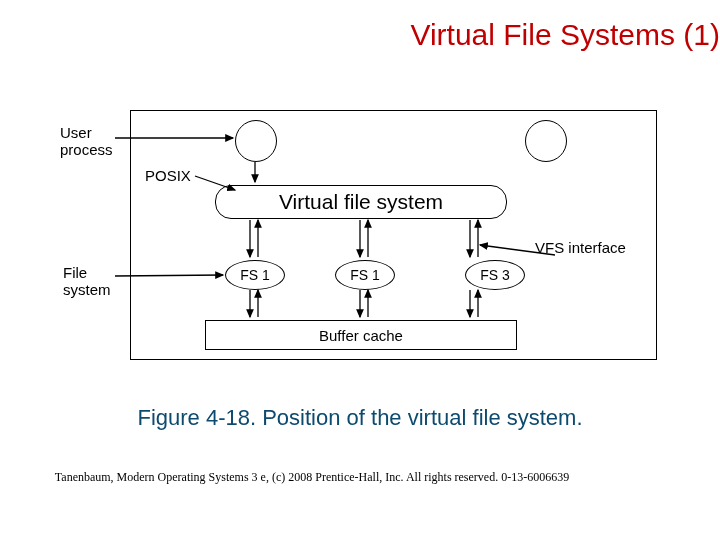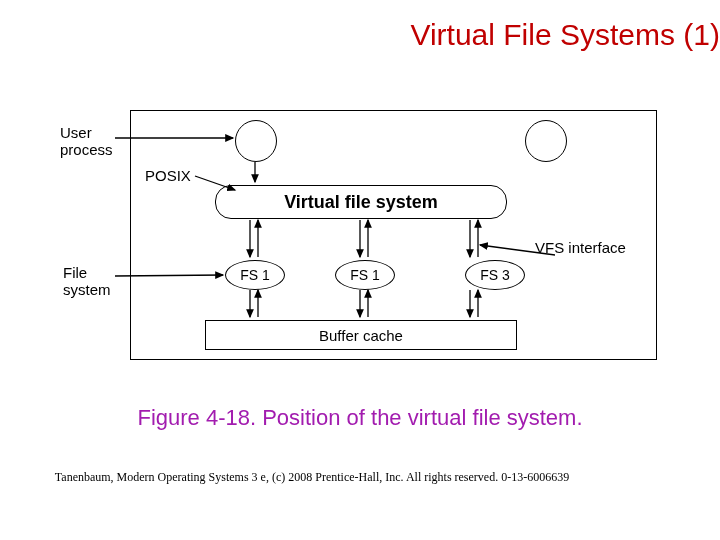--- a/index.html
+++ b/index.html
@@ -47,22 +47,21 @@
     top: 75px;
     width: 290px;
     height: 32px;
     border: 1.5px solid #000;
     border-radius: 16px;
     background: #fff;
     display: flex;
     align-items: center;
     justify-content: center;
     font-family: Arial, sans-serif;
-    font-size: 18px;
-    font-weight: bold;
+    font-size: 21px;
   }
   .fs-ellipse {
     position: absolute;
     width: 58px;
     height: 28px;
     border: 1.5px solid #000;
     border-radius: 50%;
     background: #fff;
     display: flex;
     align-items: center;
@@ -92,21 +91,21 @@
     line-height: 1.1;
   }
   .caption {
     position: absolute;
     top: 405px;
     left: 0;
     width: 720px;
     text-align: center;
     font-size: 22px;
     font-family: Arial, sans-serif;
-    color: #a21caf;
+    color: #0c4a6e;
   }
   .footer {
     position: absolute;
     top: 470px;
     left: 0;
     width: 624px;
     text-align: center;
     font-size: 12px;
     font-family: "Times New Roman", serif;
     color: #000;

